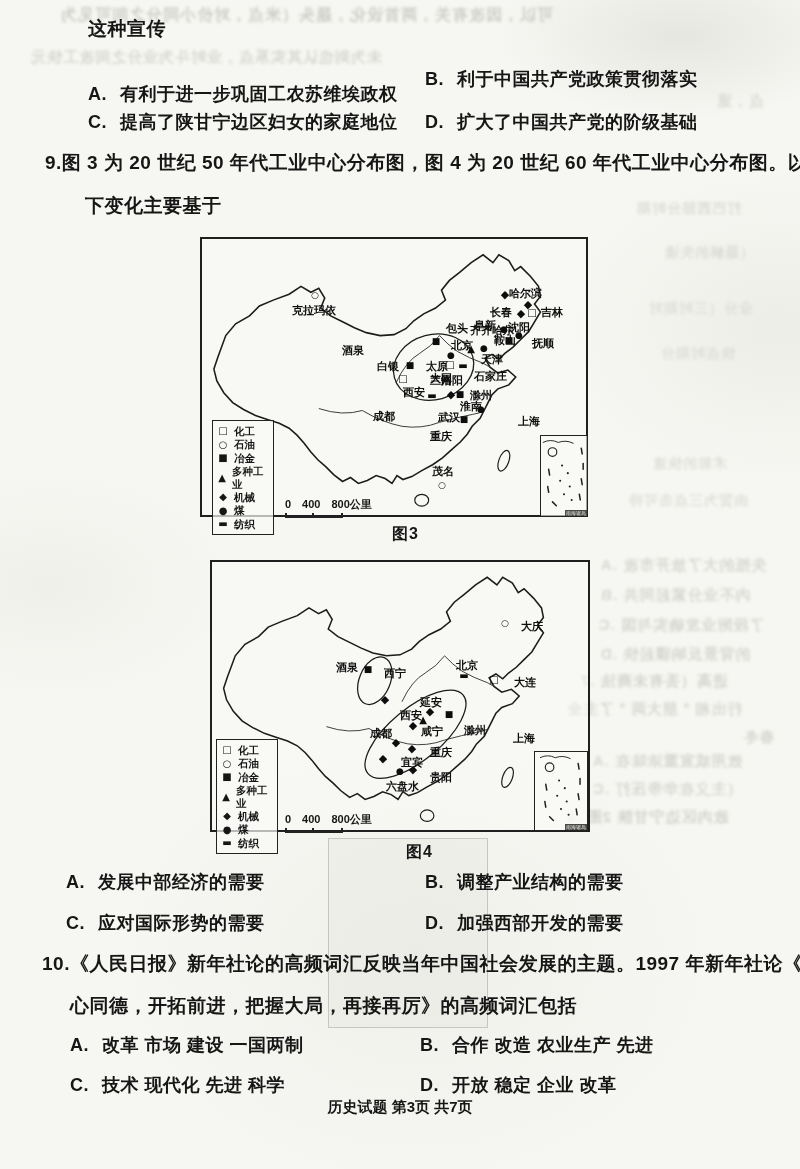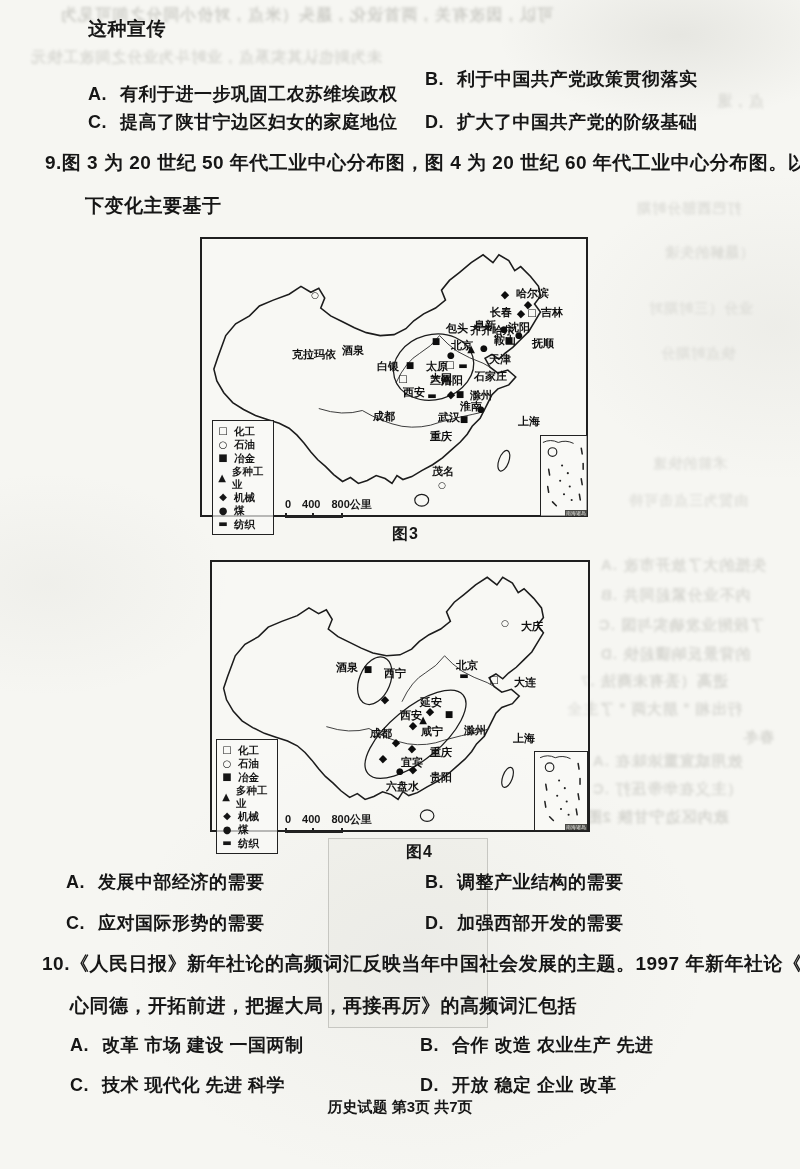--- a/index.html
+++ b/index.html
@@ -92,34 +92,34 @@
       <span class="marker" title="白银" style="left: 208px; top: 126px; font-size: 9px;">■</span>
       <span class="marker" title="太原" style="left: 248px; top: 126px; font-size: 10px;">□</span>
       <span class="marker" title="太原" style="left: 261px; top: 127px; font-size: 10px;">▬</span>
       <span class="marker" title="兰州" style="left: 201px; top: 140px; font-size: 10px;">□</span>
       <span class="marker" title="西安" style="left: 230px; top: 157px; font-size: 10px;">▬</span>
       <span class="marker" title="滁州" style="left: 249px; top: 155px; font-size: 11px;">◆</span>
       <span class="marker" title="滁州" style="left: 258px; top: 155px; font-size: 9px;">■</span>
       <span class="marker" title="淮南" style="left: 279px; top: 170px; font-size: 9px;">●</span>
       <span class="marker" title="武汉" style="left: 262px; top: 180px; font-size: 9px;">■</span>
       <span class="marker" title="茂名" style="left: 240px; top: 246px; font-size: 9px;">○</span>
-      <span class="clabel" style="left: 90px; top: 66px; margin-top: 44px;">克拉玛依</span>
+      <span class="clabel" style="left: 90px; top: 66px;">克拉玛依</span>
       <span class="clabel" style="left: 268px; top: 42px; margin-top: 44px;">齐齐哈尔</span>
-      <span class="clabel" style="left: 314px; top: 49px;">哈尔滨</span>
+      <span class="clabel" style="left: 307px; top: 49px;">哈尔滨</span>
       <span class="clabel" style="left: 288px; top: 68px;">长春</span>
       <span class="clabel" style="left: 339px; top: 68px;">吉林</span>
       <span class="clabel" style="left: 244px; top: 84px;">包头</span>
       <span class="clabel" style="left: 272px; top: 81px;">阜新</span>
       <span class="clabel" style="left: 306px; top: 83px; text-align: center;">沈阳</span>
       <span class="clabel" style="left: 292px; top: 96px;">鞍山</span>
       <span class="clabel" style="left: 330px; top: 99px;">抚顺</span>
       <span class="clabel" style="left: 140px; top: 106px;">酒泉</span>
       <span class="clabel" style="left: 249px; top: 101px;">北京</span>
       <span class="clabel" style="left: 228px; top: 112px; margin-top: 22px;">大同</span>
-      <span class="clabel" style="left: 287px; top: 115px;">天津</span>
+      <span class="clabel" style="left: 279px; top: 115px;">天津</span>
       <span class="clabel" style="left: 175px; top: 122px;">白银</span>
       <span class="clabel" style="left: 224px; top: 122px;">太原</span>
       <span class="clabel" style="left: 228px; top: 136px; text-align: center;">兰州</span>
       <span class="clabel" style="left: 239px; top: 136px;">洛阳</span>
       <span class="clabel" style="left: 272px; top: 132px; font-family: Liberation Serif, serif;">石家庄</span>
       <span class="clabel" style="left: 201px; top: 148px;">西安</span>
       <span class="clabel" style="left: 268px; top: 151px;">滁州</span>
       <span class="clabel" style="left: 258px; top: 162px;">淮南</span>
       <span class="clabel" style="left: 171px; top: 172px;">成都</span>
       <span class="clabel" style="left: 236px; top: 173px;">武汉</span>

